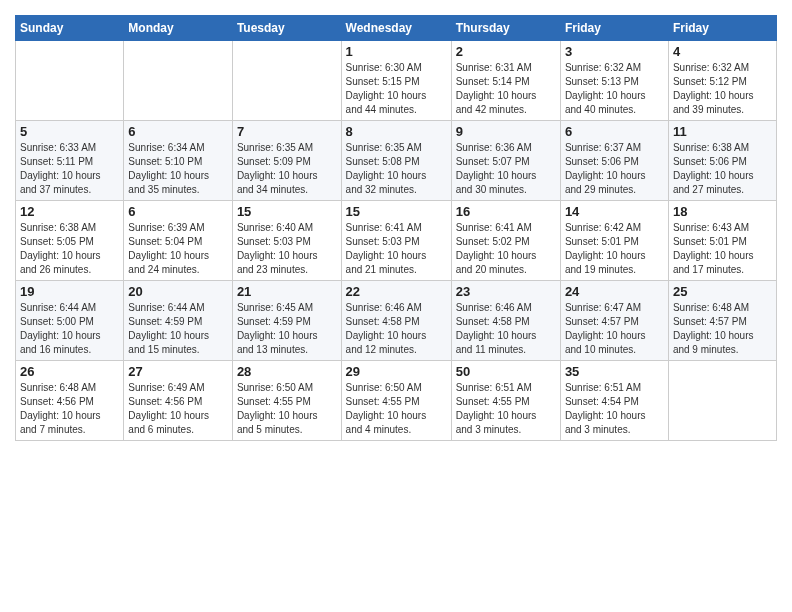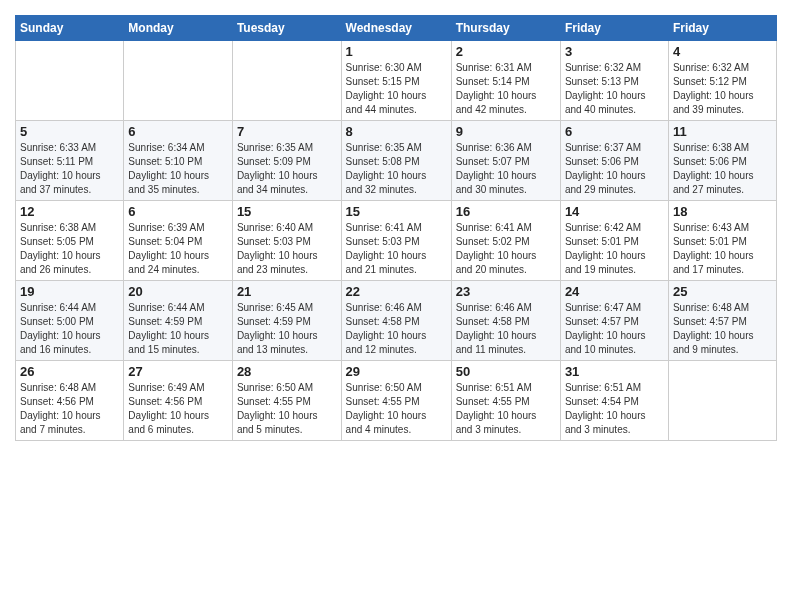--- a/index.html
+++ b/index.html
@@ -231,19 +231,19 @@
         </td>
         <td>
           <div class="day-number">29</div>
           <div class="day-info">Sunrise: 6:50 AM<br>Sunset: 4:55 PM<br>Daylight: 10 hours<br>and 4 minutes.</div>
         </td>
         <td>
           <div class="day-number">50</div>
           <div class="day-info">Sunrise: 6:51 AM<br>Sunset: 4:55 PM<br>Daylight: 10 hours<br>and 3 minutes.</div>
         </td>
         <td>
-          <div class="day-number">31</div>
+          <div class="day-number">35</div>
           <div class="day-info">Sunrise: 6:51 AM<br>Sunset: 4:54 PM<br>Daylight: 10 hours<br>and 3 minutes.</div>
         </td>
         <td class="empty-cell"></td>
       </tr>
     </tbody>
 </table>
 
 </body></html>

